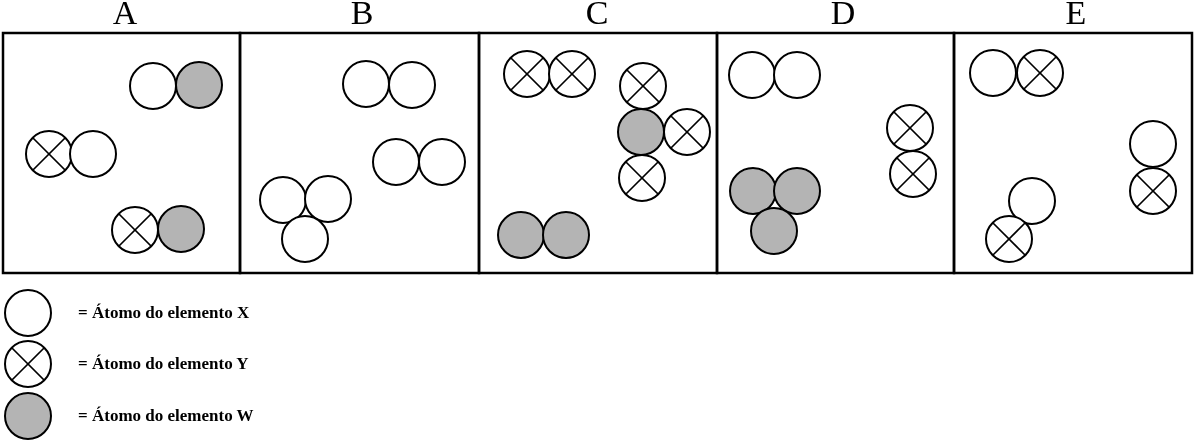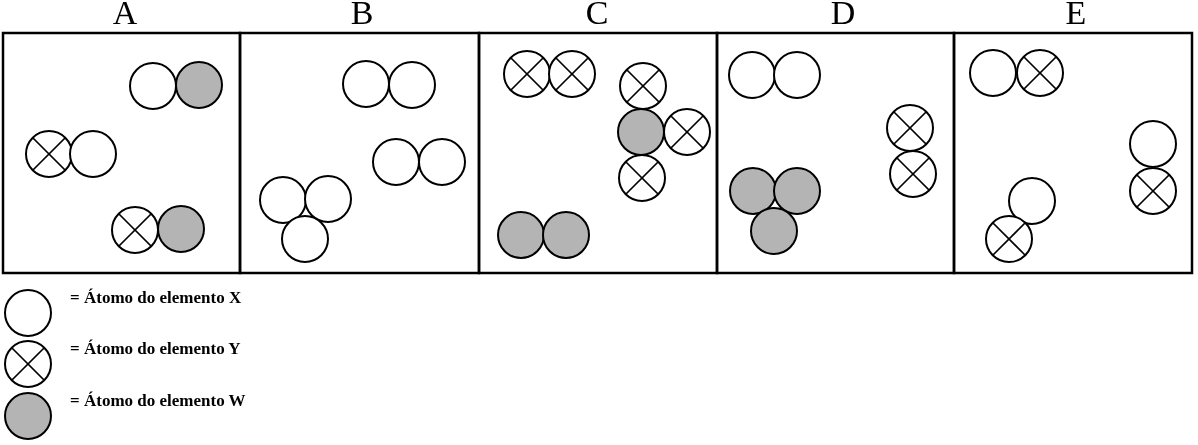--- a/index.html
+++ b/index.html
@@ -28,21 +28,22 @@
     font-size: 34px;
     color: #000;
     line-height: 36px;
     user-select: none;
   }
   .legend-row {
     position: absolute;
     left: 3px;
     height: 50px;
     display: flex;
-    align-items: flex-start;
+    align-items: center;
+    gap: 8px;
   }
   .legend-icon {
     width: 50px;
     height: 50px;
     flex: 0 0 50px;
   }
   .legend-label {
     margin-left: 17px;
     font-size: 17px;
     font-weight: bold;

